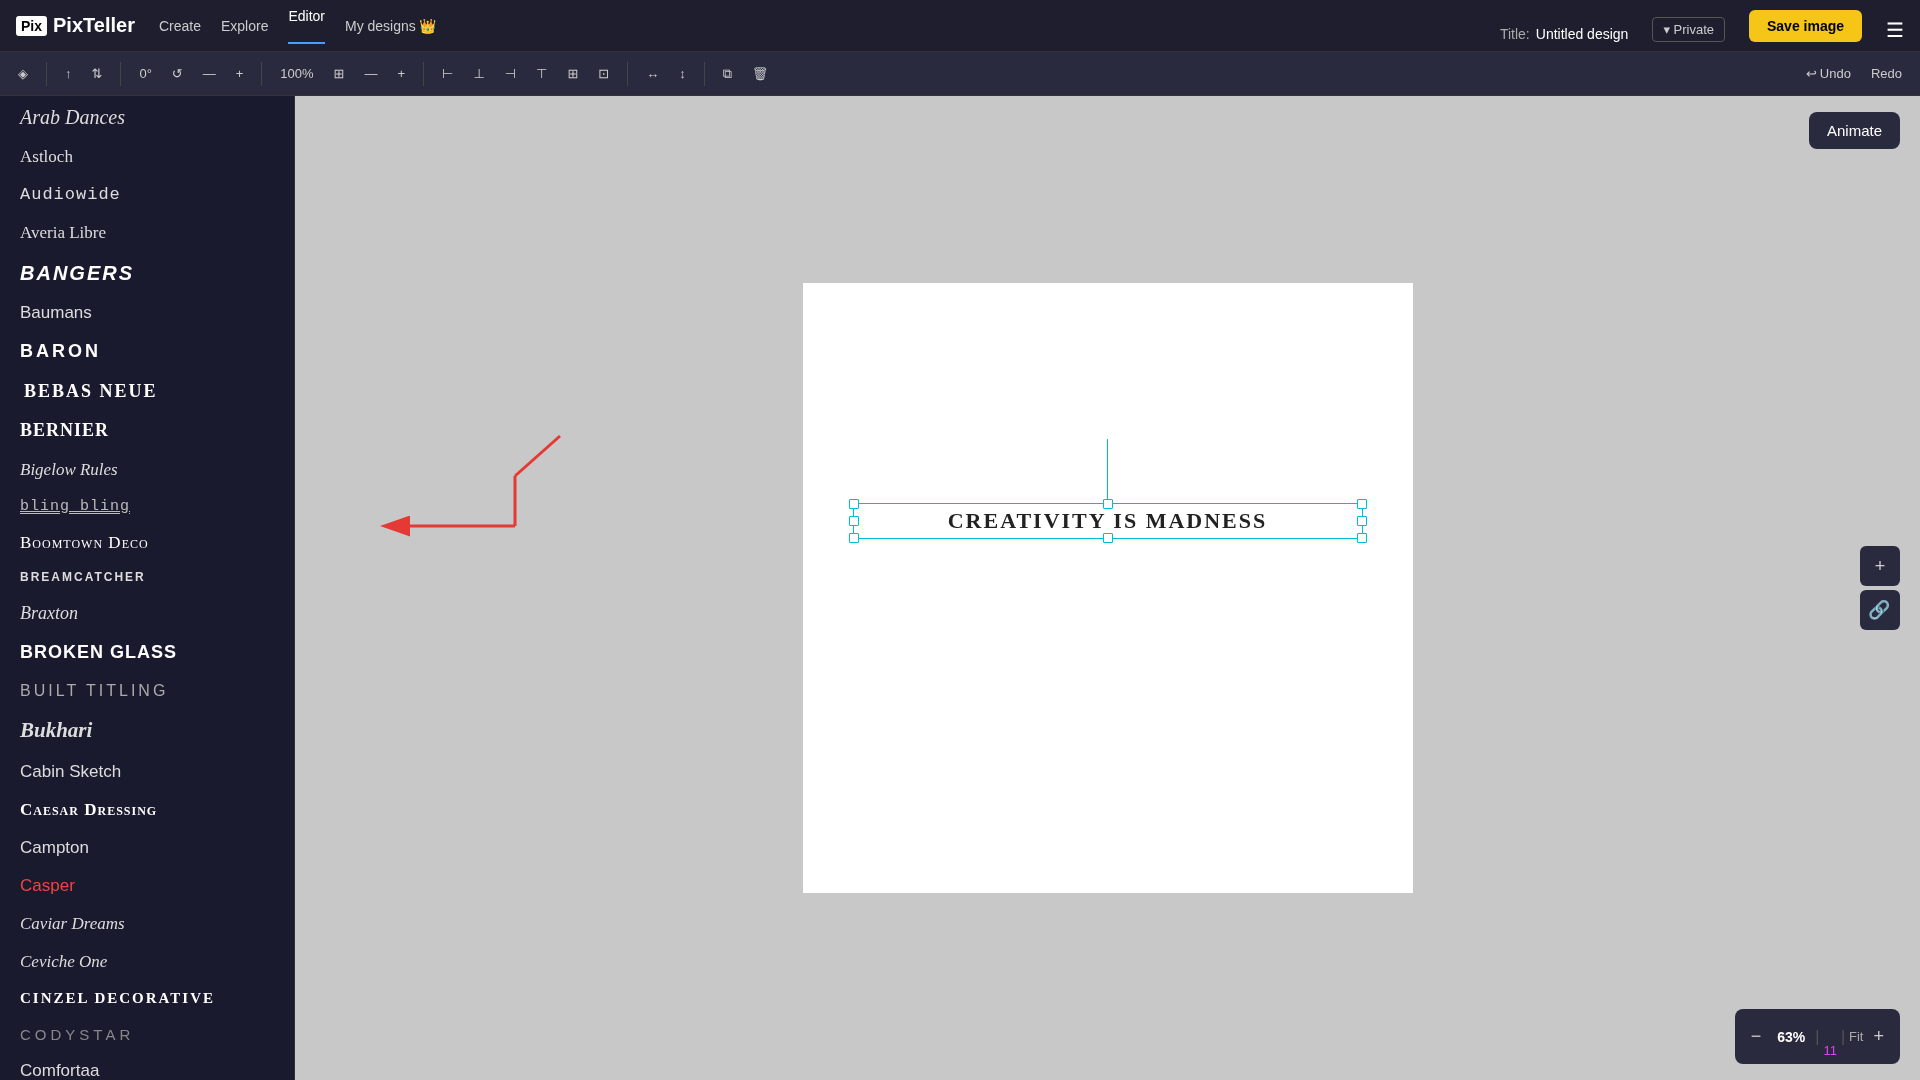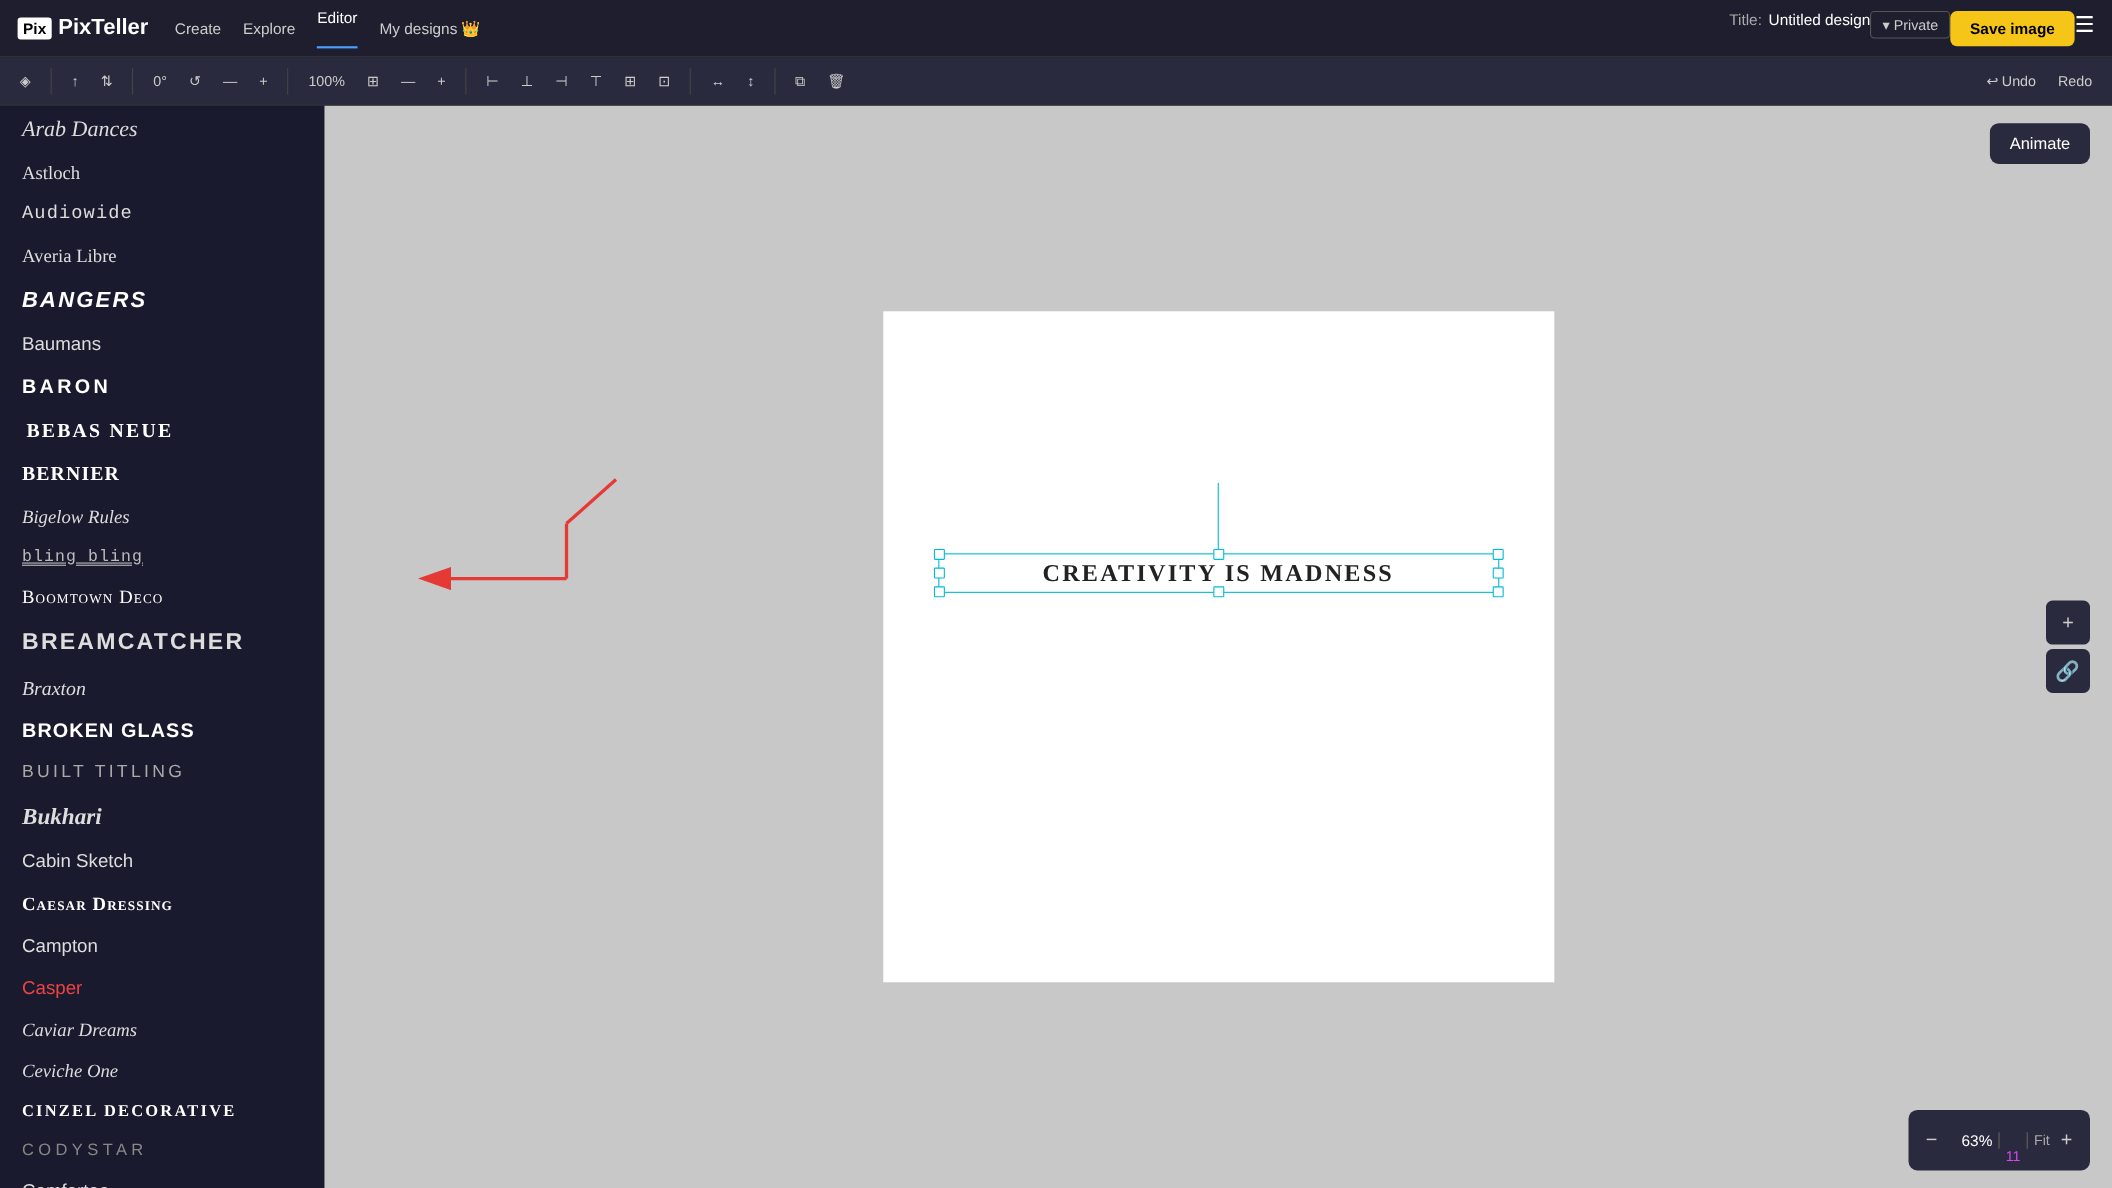--- a/index.html
+++ b/index.html
@@ -20,21 +20,21 @@
       display: flex; align-items: center; gap: 6px;
       font-size: 20px; font-weight: bold; color: #fff; justify-content: flex-end;
     }
     .logo-box {
       background: #fff; color: #000; font-size: 14px; font-weight: bold;
       padding: 2px 5px; border-radius: 3px;
     }
     .nav-links { display: flex; gap: 20px; align-items: center; }
     .nav-link { color: #ccc; text-decoration: none; font-size: 14px; cursor: pointer; }
     .nav-link.active { color: #fff; border-bottom: 2px solid #4a9eff; padding-bottom: 18px; }
-    .nav-right { margin-left: auto; display: flex; align-items: flex-start; gap: 0; }
+    .nav-right { margin-left: auto; display: flex; align-items: flex-end; gap: 24px; }
     .title-area { display: flex; align-items: center; gap: 6px; font-size: 14px; color: #aaa; }
     .title-value { color: #fff; }
     .private-btn { background: transparent; border: 1px solid #555; color: #ccc; padding: 4px 10px; border-radius: 4px; font-size: 13px; cursor: pointer; display: flex; align-items: center; gap: 4px; }
     .save-btn { background: #f5c518; color: #000; border: none; padding: 8px 18px; border-radius: 6px; font-size: 14px; font-weight: bold; cursor: pointer; }
     .menu-btn { background: transparent; border: none; color: #fff; font-size: 20px; cursor: pointer; }
 
     
     .toolbar {
       background: #2a2a3e;
       height: 44px;
@@ -189,21 +189,21 @@
       bottom: 16px;
       right: 20px;
       background: #2a2a3e;
       border-radius: 8px;
       display: flex;
       align-items: center;
       gap: 4px;
       padding: 6px 10px;
     }
     .zoom-btn { background: transparent; border: none; color: #ccc; font-size: 18px; cursor: pointer; padding: 2px 6px; }
-    .zoom-value { color: #fff; font-size: 14px; min-width: 40px; text-align: right; }
+    .zoom-value { color: #fff; font-size: 14px; min-width: 40px; text-align: center; font-weight: bold; }
     .zoom-sep { color: #555; font-size: 16px; }
     .zoom-num { color: #d946ef; font-size: 13px; margin-top: 28px; }
     .zoom-fit { color: #aaa; font-size: 13px; cursor: pointer; }
 
     
     .font-arab-dances { font-family: serif; font-style: italic; font-size: 20px; }
     .font-astloch { font-family: serif; font-size: 18px; }
     .font-audiowide { font-family: 'Courier New', monospace; font-size: 17px; letter-spacing: 1px; }
     .font-averia { font-family: serif; font-size: 17px; }
   </style>
@@ -278,21 +278,21 @@
     <div class="font-item font-audiowide">Audiowide</div>
     <div class="font-item font-averia">Averia Libre</div>
     <div class="font-item" style="font-family: Impact, sans-serif; font-size: 20px; font-weight: bold; letter-spacing: 2px; color: #fff; font-style: italic;">BANGERS</div>
     <div class="font-item" style="font-family: Arial, sans-serif; font-size: 17px; color: #ddd;">Baumans</div>
     <div class="font-item" style="font-family: Arial Black, sans-serif; font-size: 18px; font-weight: 900; letter-spacing: 3px; color: #fff;">BARON</div>
     <div class="font-item" style="font-size: 18px; font-weight: bold; letter-spacing: 2px; color: #fff; font-family: Arial Black; padding-left: 24px;">BEBAS NEUE</div>
     <div class="font-item" style="font-family: Georgia, serif; font-size: 18px; letter-spacing: 1px; color: #fff; font-weight: bold;">BERNIER</div>
     <div class="font-item" style="font-family: 'Times New Roman', serif; font-style: italic; font-size: 17px; color: #ddd;">Bigelow Rules</div>
     <div class="font-item" style="font-family: 'Courier New', monospace; font-size: 15px; color: #bbb; letter-spacing: 1px; text-decoration: underline; text-decoration-style: double;">bling bling</div>
     <div class="font-item" style="font-family: Georgia, serif; font-size: 17px; letter-spacing: 1px; color: #fff; font-variant: small-caps;">Boomtown Deco</div>
-    <div class="font-item" style="font-family: Arial, sans-serif; font-size: 21px; letter-spacing: 2px; color: #ddd; font-weight: bold;">BREAMCATCHER</div>
+    <div class="font-item" style="font-family: Arial, sans-serif; font-size: 12px; letter-spacing: 2px; color: #ddd; font-weight: bold;">BREAMCATCHER</div>
     <div class="font-item" style="font-family: Georgia, serif; font-style: italic; font-size: 18px; color: #ddd;">Braxton</div>
     <div class="font-item" style="font-family: Impact, sans-serif; font-size: 18px; letter-spacing: 1px; color: #fff; font-weight: bold;">BROKEN GLASS</div>
     <div class="font-item" style="font-family: Arial Narrow, sans-serif; font-size: 16px; letter-spacing: 3px; color: #aaa;">BUILT TITLING</div>
     <div class="font-item" style="font-family: Georgia, serif; font-style: italic; font-size: 21px; color: #ddd; font-weight: bold;">Bukhari</div>
     <div class="font-item" style="font-family: Arial, sans-serif; font-size: 17px; color: #ddd;">Cabin Sketch</div>
     <div class="font-item" style="font-family: Georgia, serif; font-size: 17px; letter-spacing: 1px; color: #fff; font-weight: bold; font-variant: small-caps;">Caesar Dressing</div>
     <div class="font-item" style="font-family: Arial, sans-serif; font-size: 17px; color: #ddd;">Campton</div>
     <div class="font-item" style="font-family: Arial, sans-serif; font-size: 17px; color: #ef4444;">Casper</div>
     <div class="font-item" style="font-family: Georgia, serif; font-size: 17px; font-style: italic; color: #ddd;">Caviar Dreams</div>
     <div class="font-item" style="font-family: 'Times New Roman', serif; font-style: italic; font-size: 17px; color: #ddd;">Ceviche One</div>

